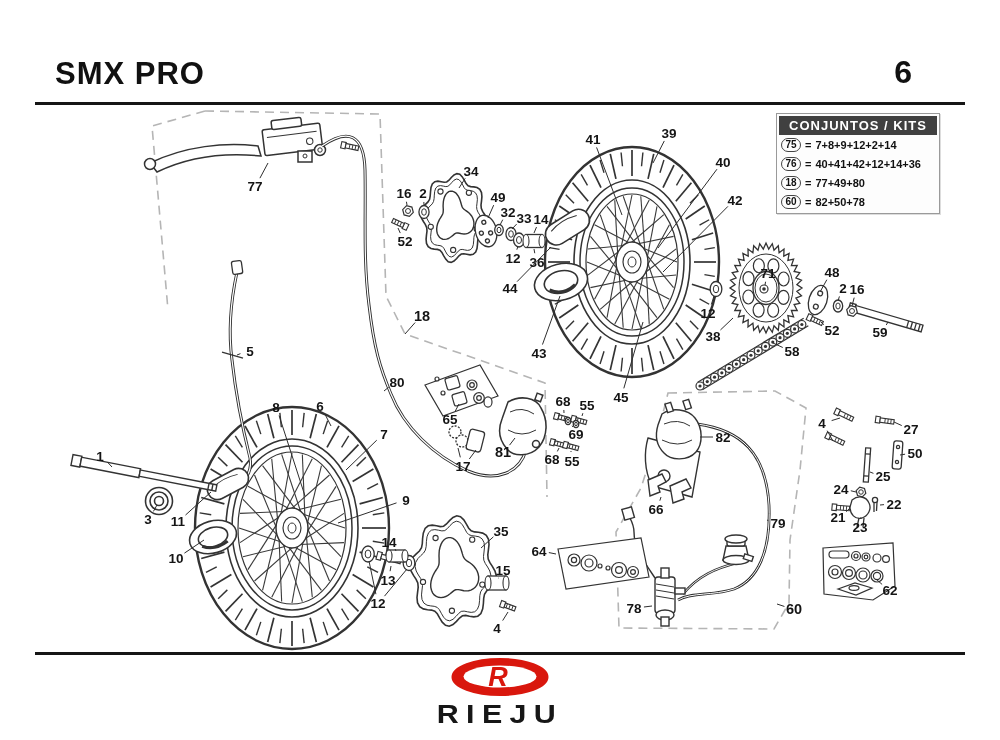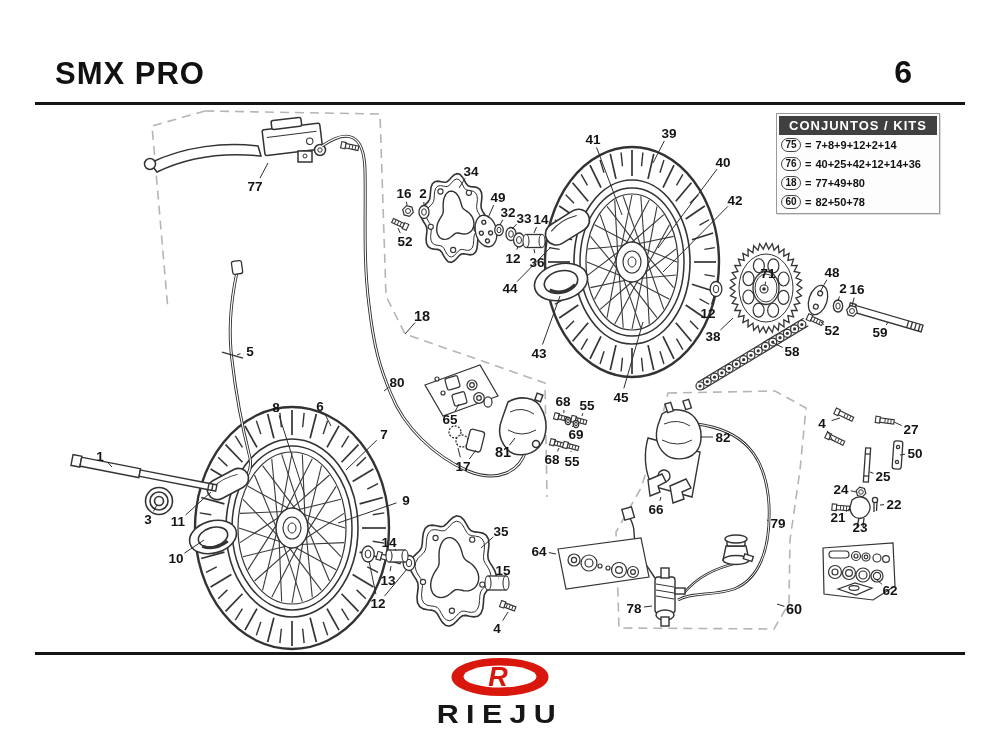--- a/index.html
+++ b/index.html
@@ -33,21 +33,21 @@
     <div class="hdr">CONJUNTOS / KITS</div>
     <div id="legend-rows">
         <div class="row">
           <span class="pill">75</span>
           <span class="eq">=</span>
           <span>7+8+9+12+2+14</span>
         </div>
         <div class="row">
           <span class="pill">76</span>
           <span class="eq">=</span>
-          <span>40+25+42+12+14+36</span>
+          <span>40+41+42+12+14+36</span>
         </div>
         <div class="row">
           <span class="pill">18</span>
           <span class="eq">=</span>
           <span>77+49+80</span>
         </div>
         <div class="row">
           <span class="pill">60</span>
           <span class="eq">=</span>
           <span>82+50+78</span>

